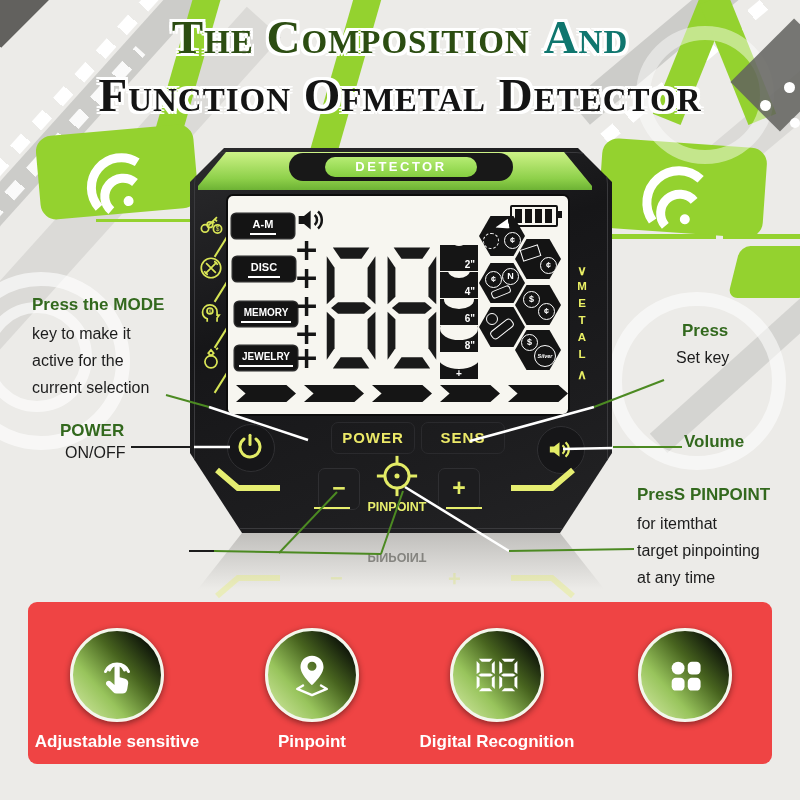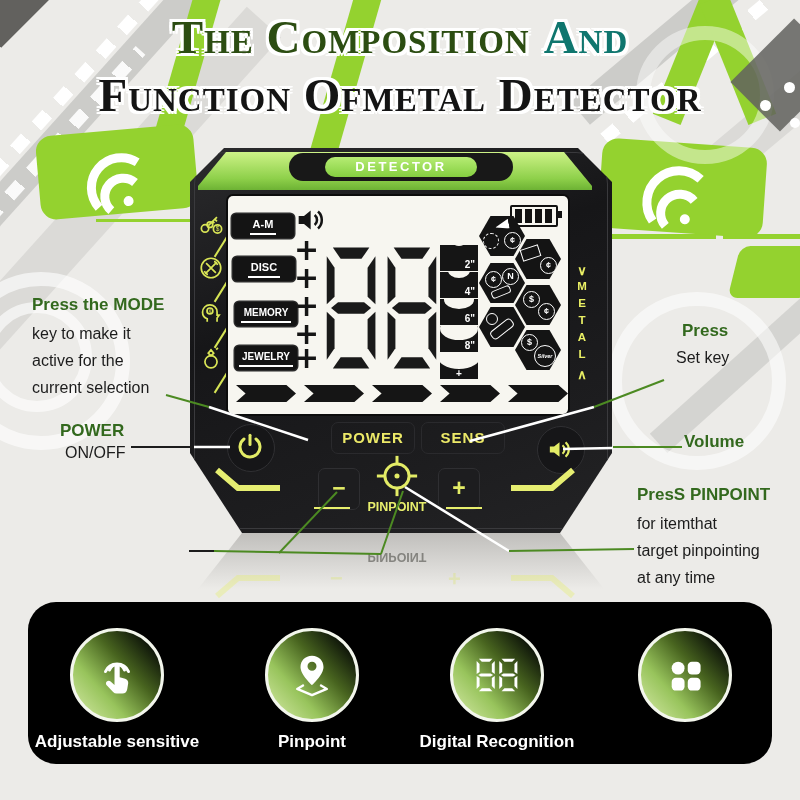--- a/index.html
+++ b/index.html
@@ -114,21 +114,21 @@
   .lk{stroke:#1c1c1c;stroke-width:2;}
 
   
   .ann{position:absolute;z-index:7;color:#1c1c1c;font-size:16px;}
   .ann-h{color:#33691e;font-weight:bold;font-size:17px;}
   .ann-l{margin-top:11px;line-height:16px;}
   .indent{margin-left:20px;}
 
   
   .features{position:absolute;left:28px;top:602px;width:744px;height:162px;z-index:3;
-    background:#000000;border-radius:28px;}
+    background:#ef4444;border-radius:9px;}
   .feat{position:absolute;top:26px;width:200px;text-align:center;}
   .fcircle{width:88px;height:88px;margin:0 auto;border-radius:50%;border:3px solid #f3f6ec;
     background:linear-gradient(48deg,#d8ebaa 0%,#98c45c 32%,#48641f 60%,#0a0f08 88%);
     box-shadow:0 2px 6px rgba(0,0,0,.45);display:flex;align-items:center;justify-content:center;}
   .flabel{margin-top:10px;color:#fff;font-size:17px;font-weight:bold;
     text-shadow:-2px -2px 0 #39393б,2px -2px 0 #39393b,-2px 2px 0 #39393b,2px 2px 0 #39393b,
       0 -2px 0 #39393b,0 2px 0 #39393b,-2px 0 0 #39393b,2px 0 0 #39393b;}
 </style>
 </head>
 <body>

